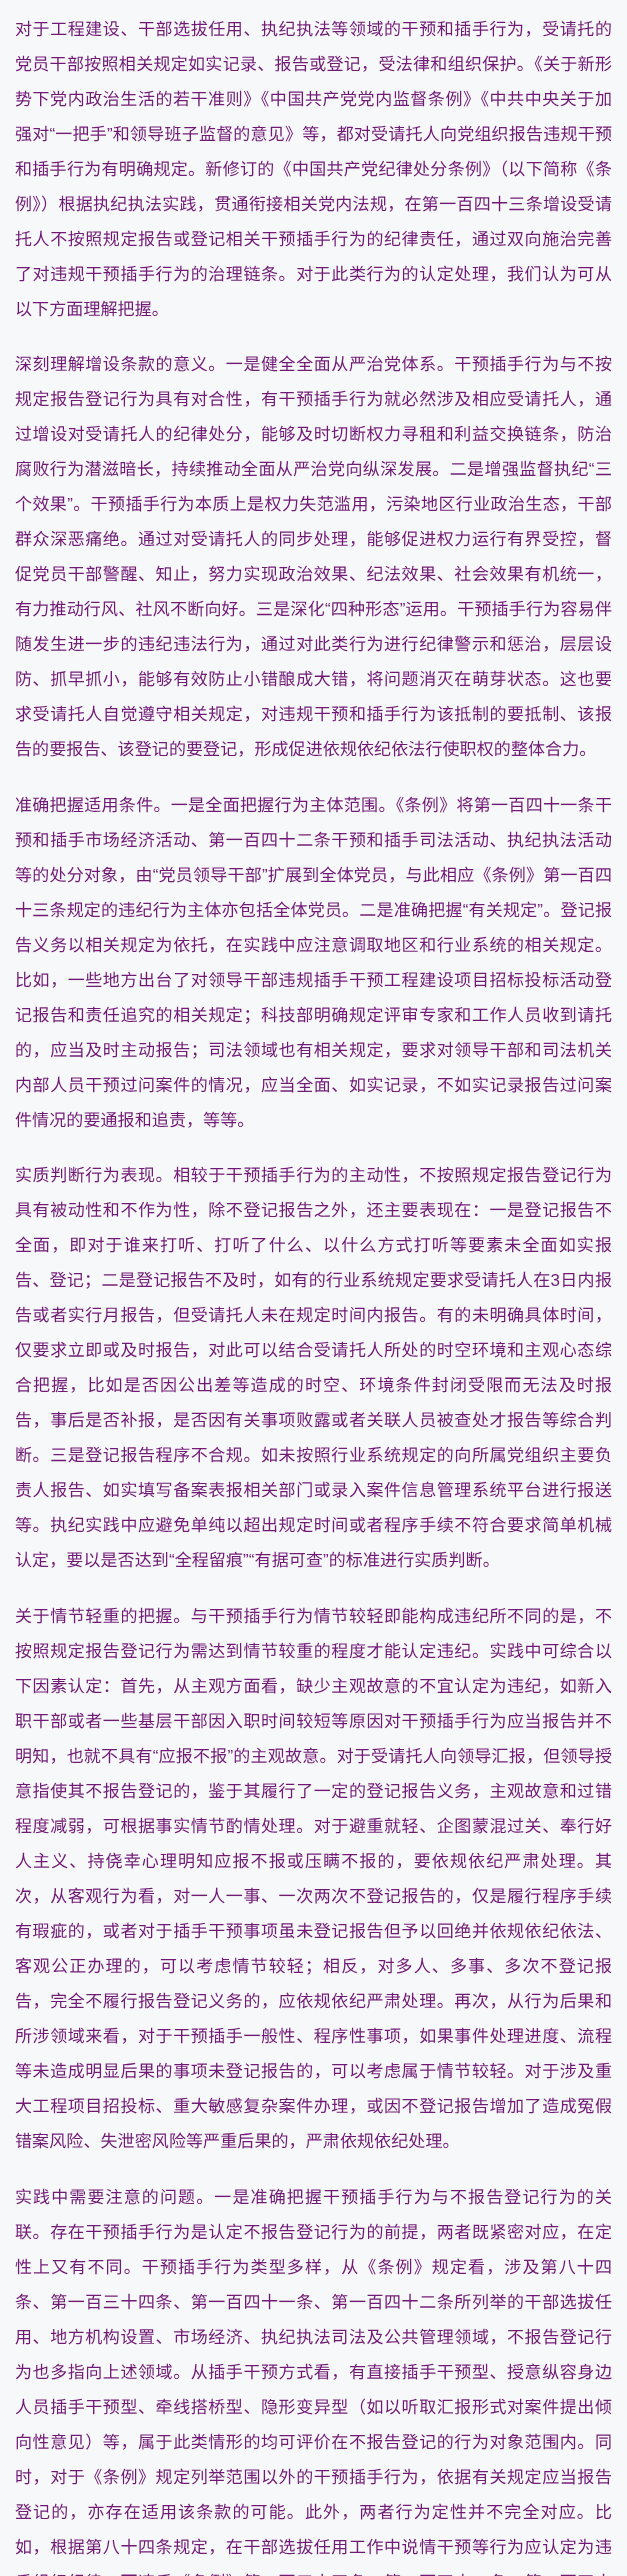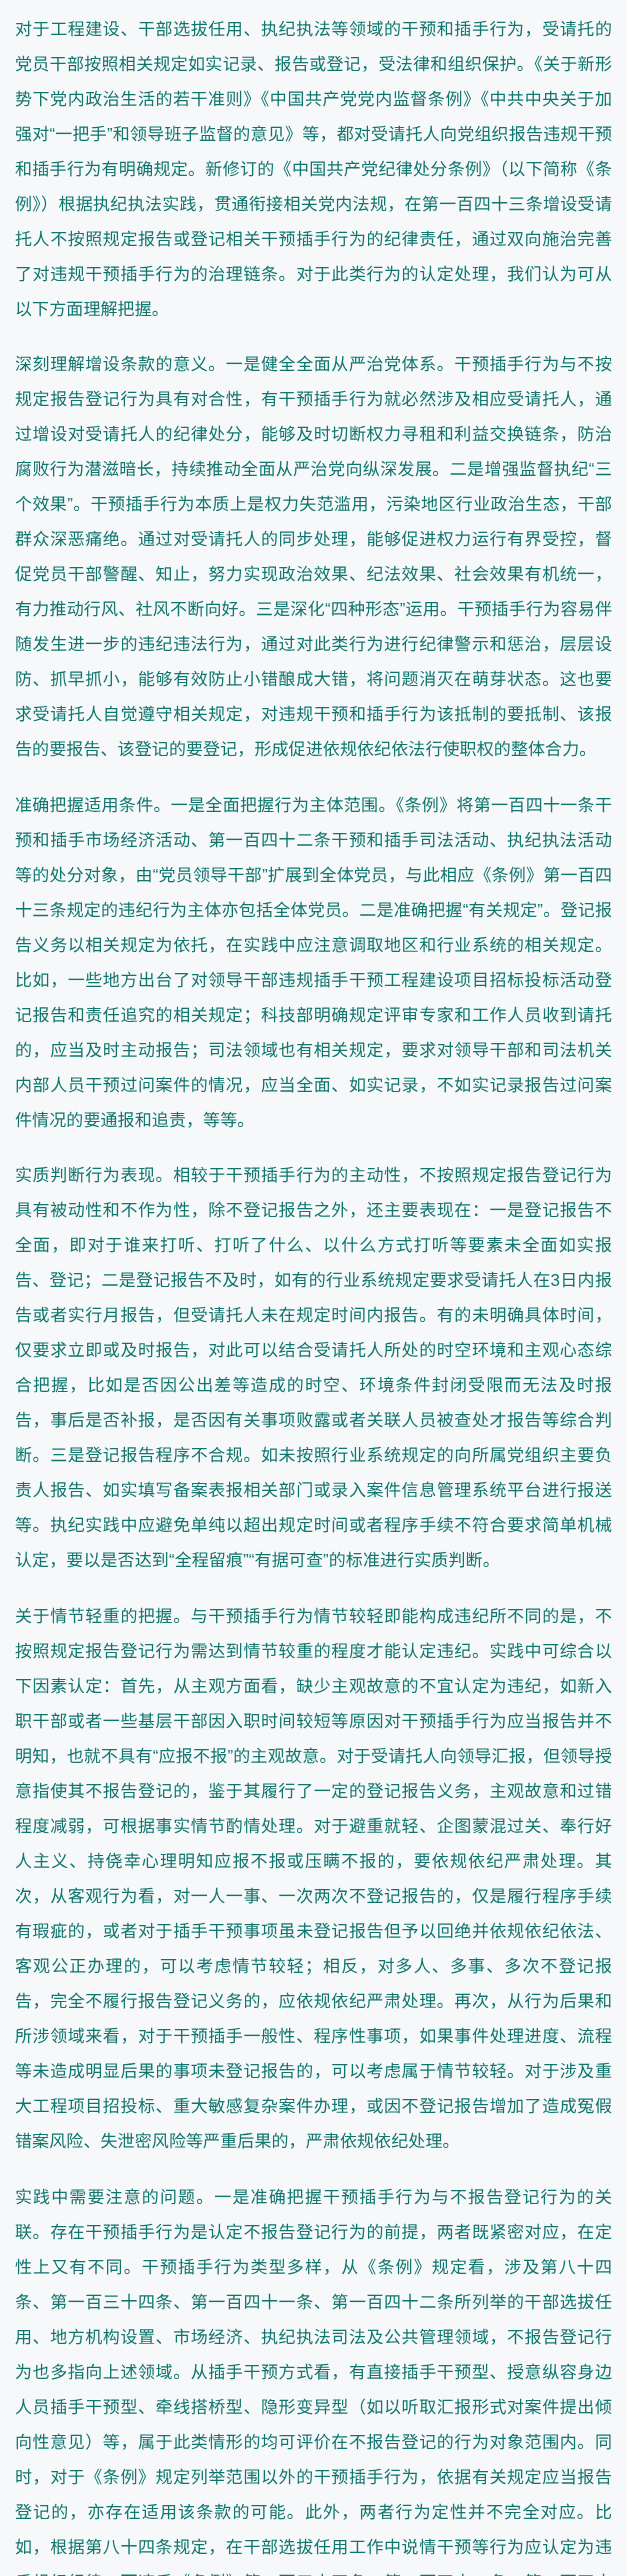--- a/index.html
+++ b/index.html
@@ -22,21 +22,21 @@
     padding: 11.6px 15px 0 15px;
     position: relative;
   }
   .article-body {
     display: block;
   }
   p.para {
     margin: 0 0 20.6px 0;
     font-size: 17px;
     line-height: 35px;
-    color: #0f766e;
+    color: #701a75;
     text-align: justify;
     text-justify: inter-ideograph;
     letter-spacing: 0.1px;
     word-break: break-all;
   }
   p.para:last-of-type {
     margin-bottom: 0;
   }
 </style>
 </head>

